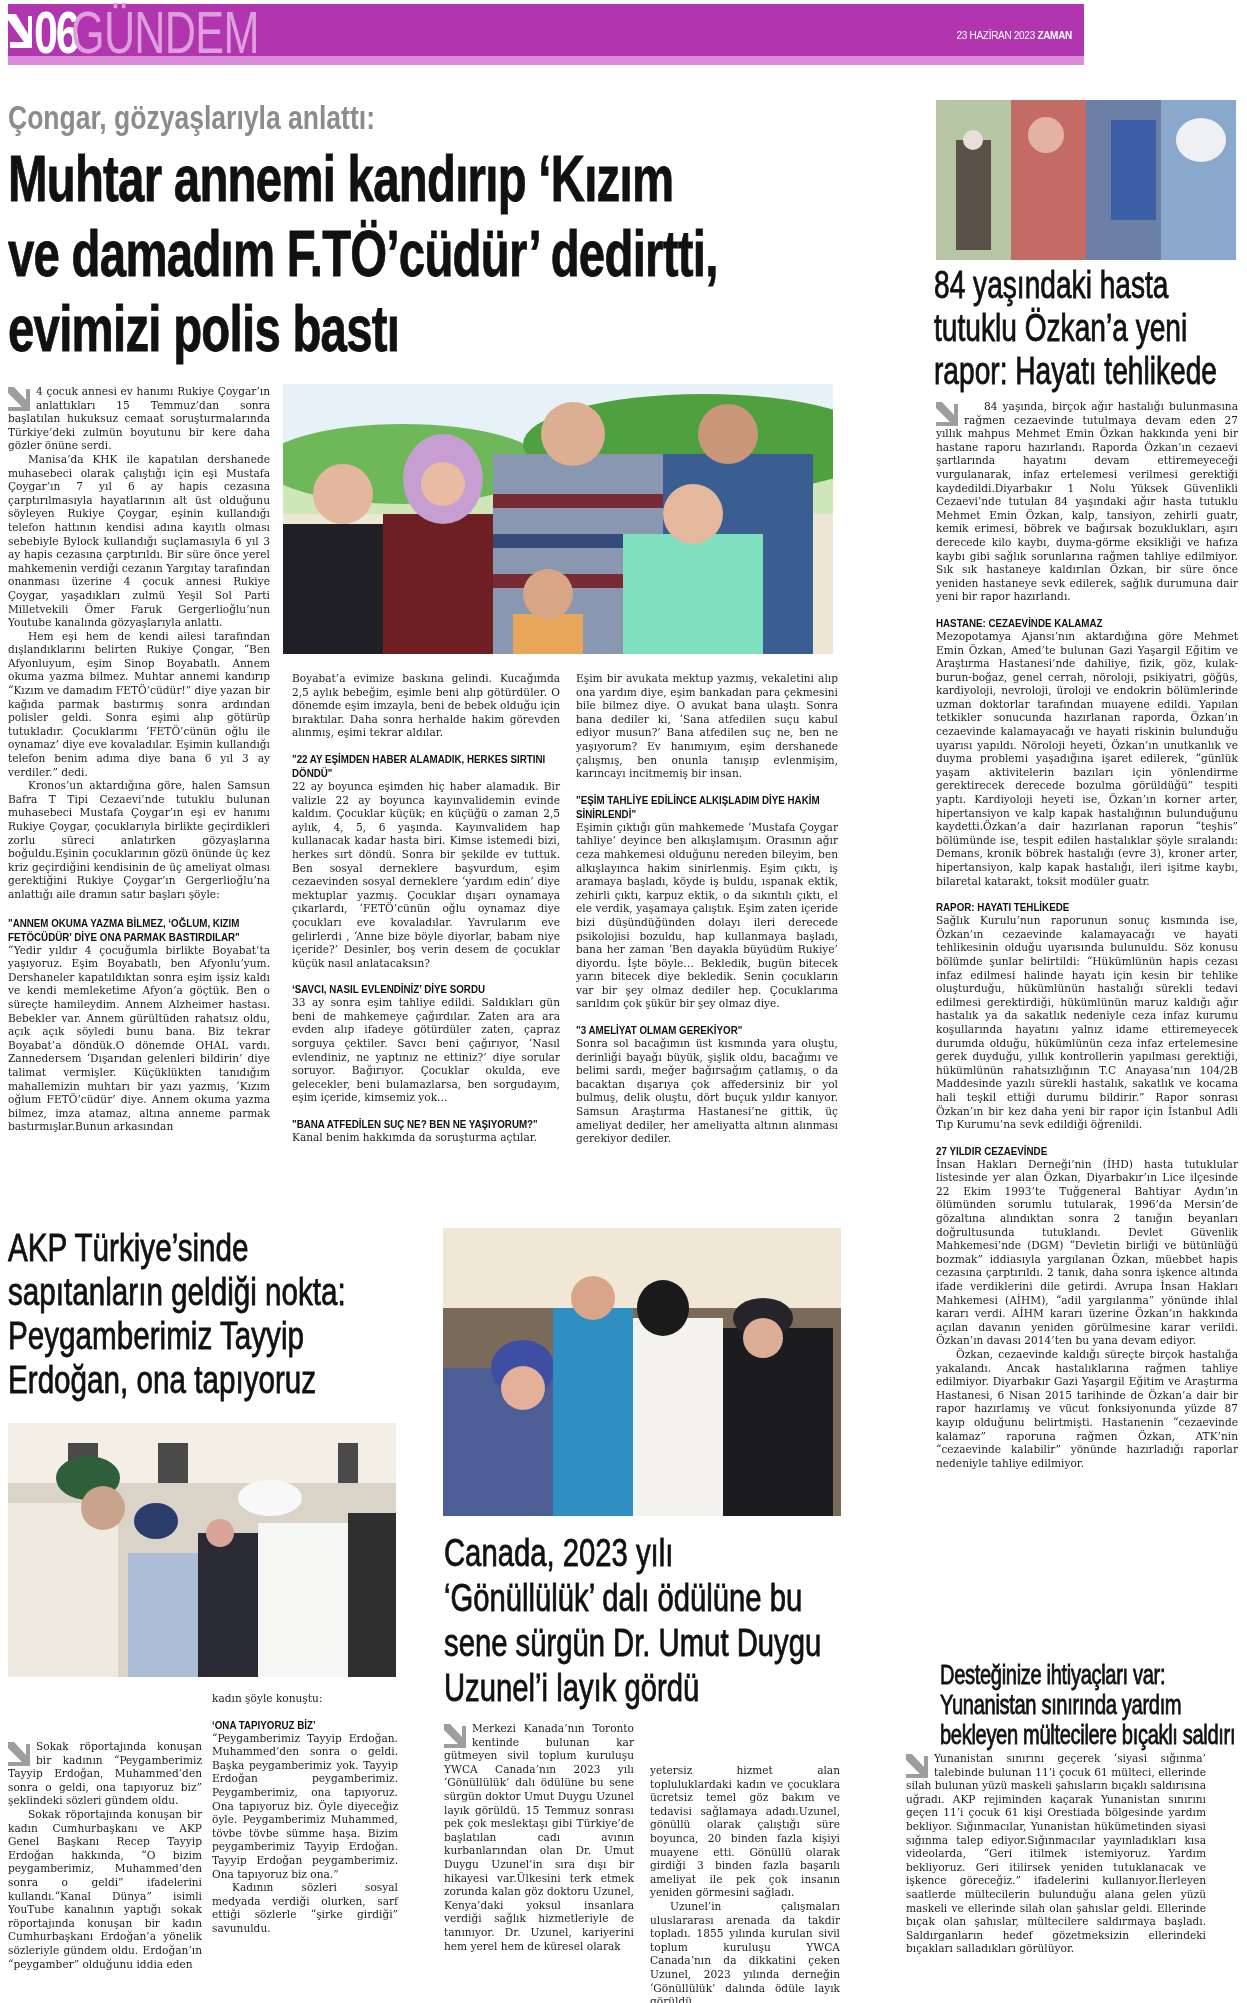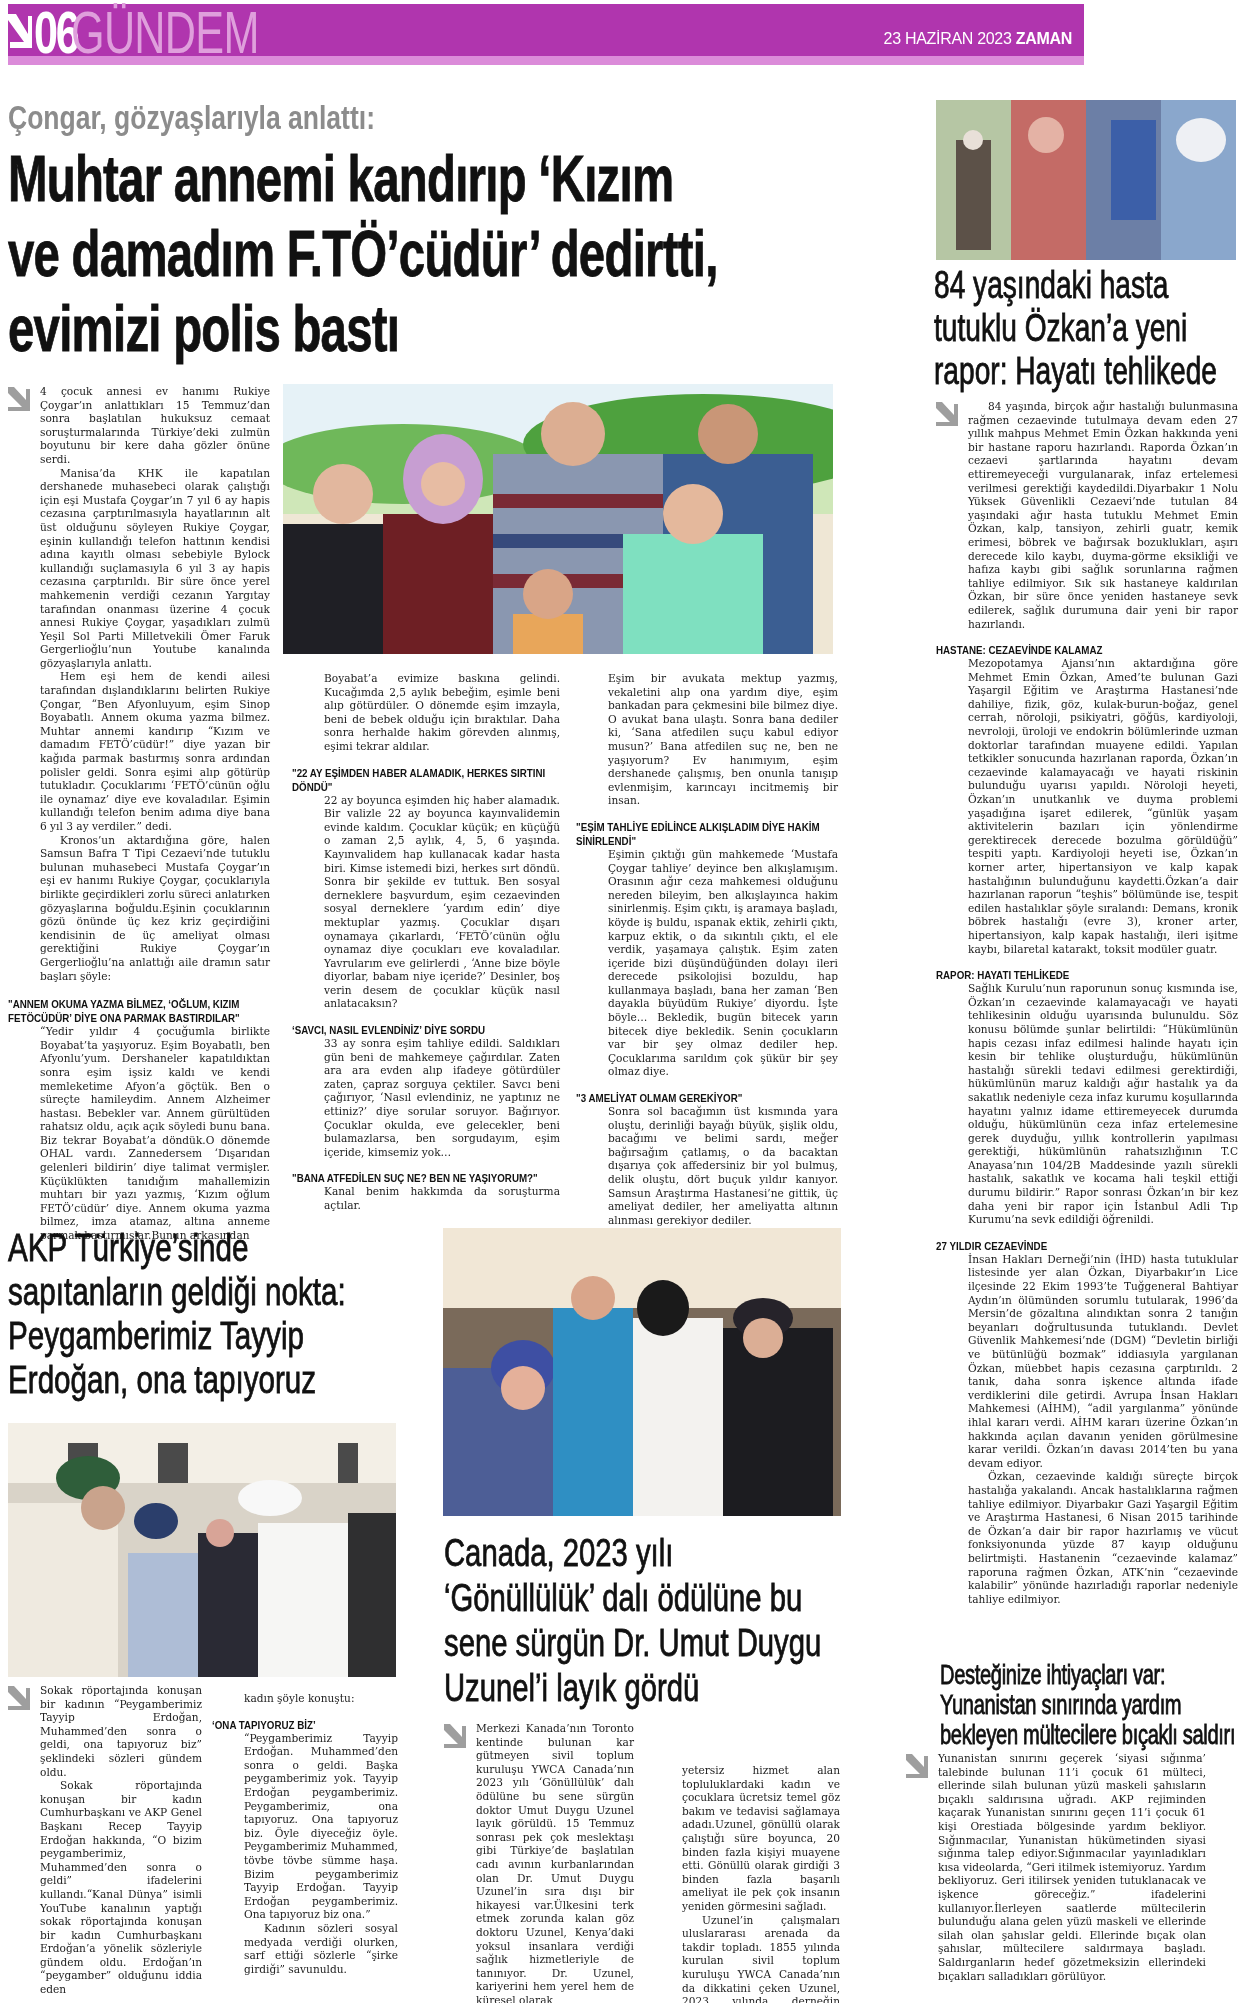--- a/index.html
+++ b/index.html
@@ -6,38 +6,38 @@
   html, body { width: 1247px; height: 2003px; background: #ffffff; overflow: hidden; }
   body { position: relative; font-family: "DejaVu Serif", serif; color: #1a1a1a; }
 
   
   .masthead { position: absolute; left: 8px; top: 4px; width: 1076px; height: 62px; }
   .masthead .bar { position: absolute; left: 0; top: 0; width: 100%; height: 52px; background: #b035ae; }
   .masthead .underbar { position: absolute; left: 0; top: 52px; width: 100%; height: 9px; background: #db8bd9; }
   .masthead .arrow { position: absolute; left: 0; top: 0; width: 24px; height: 52px; }
   .masthead .num { position: absolute; left: 26px; top: -6px; font-family: "Liberation Sans", sans-serif; font-weight: bold; font-size: 60px; color: #ffffff; letter-spacing: -3px; transform: scaleX(0.72); transform-origin: left top; line-height: 70px; }
   .masthead .section { position: absolute; left: 63px; top: -6px; font-family: "Liberation Sans", sans-serif; font-size: 60px; color: #df9fdc; letter-spacing: -1px; transform: scaleX(0.72); transform-origin: left top; line-height: 70px; }
-  .masthead .dateline { position: absolute; right: 12px; top: 26px; font-family: "Liberation Sans", sans-serif; font-size: 16px; color: #ffffff; letter-spacing: -0.3px; }
+  .masthead .dateline { position: absolute; right: 12px; top: 26px; font-family: "Liberation Sans", sans-serif; font-size: 10px; color: #ffffff; letter-spacing: -0.3px; }
   .masthead .dateline b { font-weight: bold; }
 
   
   .hl { position: absolute; font-family: "Liberation Sans", sans-serif; font-weight: bold; color: #111; transform-origin: left top; white-space: nowrap; }
   .kicker { left: 8px; top: 98px; font-size: 34px; color: #8c8c8c; transform: scaleX(0.78); }
   .main-hl { left: 8px; top: 142px; font-size: 64px; line-height: 75px; transform: scaleX(0.74); letter-spacing: -1px; }
   .ozkan-hl { left: 934px; top: 264px; font-size: 38px; line-height: 43px; transform: scaleX(0.74); font-weight: normal; }
   .ozkan-hl, .akp-hl, .canada-hl, .yunan-hl { font-weight: normal; }
   .akp-hl { left: 8px; top: 1226px; font-size: 39px; line-height: 44px; transform: scaleX(0.76); }
   .canada-hl { left: 444px; top: 1530px; font-size: 39px; line-height: 45px; transform: scaleX(0.75); }
   .yunan-hl { left: 940px; top: 1660px; font-size: 28px; line-height: 30px; transform: scaleX(0.72); letter-spacing: -0.5px; }
   .hl .ln { display: block; }
   .hl.heavy { -webkit-text-stroke: 0.8px #111; }
 
   
   .col { position: absolute; font-family: "DejaVu Serif", serif; font-size: 10.6px; line-height: 13.6px; color: #222; text-align: justify; }
-  .col p { text-indent: 20px; margin-left: 32px; }
+  .col p { text-indent: 20px; }
   .col p.first { text-indent: 0; }
   .col .sub { font-family: "Liberation Sans", sans-serif; font-weight: bold; font-size: 11.5px; line-height: 14px; color: #111; margin-top: 12px; text-transform: none; transform: scaleX(0.85); transform-origin: left top; width: 118%; text-align: left; }
   .col .sub:first-child { margin-top: 0; }
   .col p.quote { text-indent: 0; }
 
   .leadarrow { float: left; width: 22px; height: 24px; margin: 2px 6px 0 0; }
 
   
   .photo { position: absolute; overflow: hidden; }
   .photo svg { width: 100%; height: 100%; display: block; }
@@ -174,21 +174,21 @@
     <circle cx="95" cy="85" r="22" fill="#c9a38c"></circle>
     <rect x="120" y="130" width="90" height="124" fill="#aebdd6"></rect>
     <ellipse cx="148" cy="98" rx="22" ry="18" fill="#2b3e6b"></ellipse>
     <rect x="190" y="110" width="60" height="144" fill="#2a2a34"></rect>
     <circle cx="212" cy="110" r="14" fill="#d8a497"></circle>
     <rect x="250" y="100" width="110" height="154" fill="#f6f6f4"></rect>
     <ellipse cx="262" cy="75" rx="32" ry="18" fill="#f8f8f8"></ellipse>
     <rect x="340" y="90" width="48" height="164" fill="#2f2f30"></rect>
   </svg>
 </div>
-<div class="col" style="left:8px; top:1684px; width:194px;">
+<div class="col" style="left:8px; top:1740px; width:194px;">
   <svg class="leadarrow" viewBox="0 0 22 24">
     <rect width="22" height="24" fill="#ffffff"></rect>
     <polygon points="0,0 6,0 18,13 18,2 22,2 22,24 0,24 0,20 14,20 0,6" fill="#9e9e9e"></polygon>
   </svg>
   <p class="first">Sokak röportajında konuşan bir kadının “Peygamberimiz Tayyip Erdoğan, Muhammed’den sonra o geldi, ona tapıyoruz biz” şeklindeki sözleri gündem oldu.</p>
   <p>Sokak röportajında konuşan bir kadın Cumhurbaşkanı ve AKP Genel Başkanı Recep Tayyip Erdoğan hakkında, “O bizim peygamberimiz, Muhammed’den sonra o geldi” ifadelerini kullandı.“Kanal Dünya” isimli YouTube kanalının yaptığı sokak röportajında konuşan bir kadın Cumhurbaşkanı Erdoğan’a yönelik sözleriyle gündem oldu. Erdoğan’ın “peygamber” olduğunu iddia eden</p>
 </div>
 <div class="col" style="left:212px; top:1692px; width:186px;">
   <p class="first">kadın şöyle konuştu:</p>
   <div class="sub">‘ONA TAPIYORUZ BİZ’</div>

